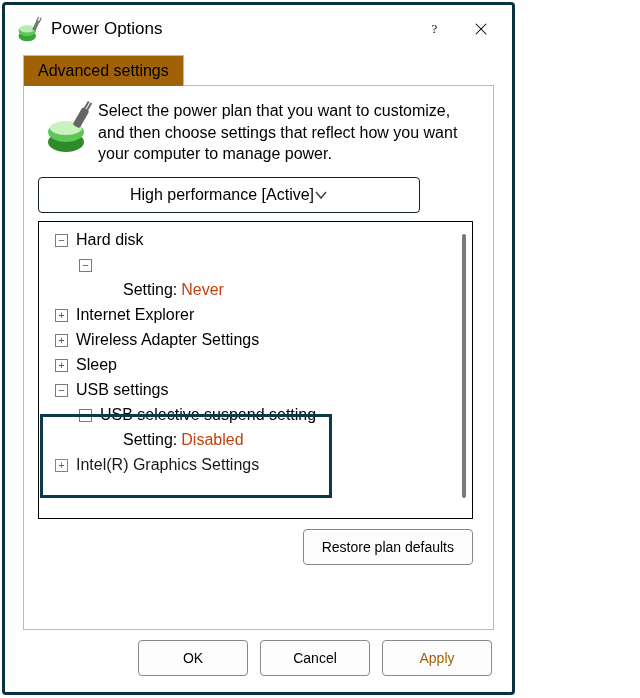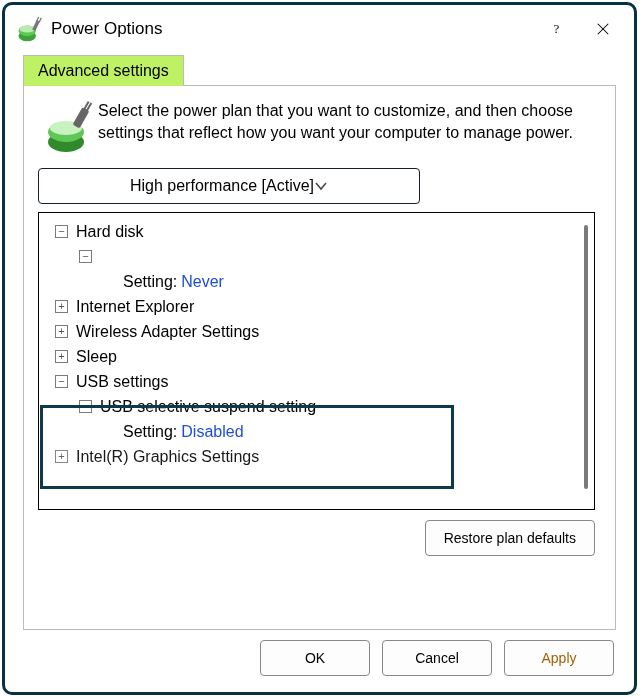--- a/index.html
+++ b/index.html
@@ -8,23 +8,23 @@
     background: #fff;
     font-family: "Segoe UI", Tahoma, sans-serif;
     font-size: 15px;
     color: #000;
     width: 640px;
     height: 698px;
     overflow: hidden;
   }
   .dialog {
     border: 3px solid #08323f;
-    border-radius: 10px;
+    border-radius: 4px;
     background: #fff;
-    width: 635px;
+    width: 513px;
     height: 693px;
     margin: 2px;
     display: flex;
     flex-direction: column;
   }
   .title-bar {
     display: flex;
     align-items: center;
     height: 44px;
     padding: 4px 8px 0 10px;
@@ -44,21 +44,21 @@
     color: #000;
   }
   .tb-btn svg { width: 14px; height: 14px; }
   .tabs-row {
     padding: 6px 14px 0 18px;
   }
   .tab {
     display: inline-block;
     border: 1px solid #bbb;
     border-bottom: none;
-    background: #bef264;
+    background: #a16207;
     padding: 6px 14px 6px 14px;
     font-size: 16px;
     position: relative;
     z-index: 2;
   }
   .tab-panel {
     border: 1px solid #bbb;
     margin: -1px 18px 0 18px;
     padding: 14px 14px 10px 14px;
     flex: 1;
@@ -115,21 +115,21 @@
     border: 1px solid #7a7a7a;
     margin-right: 8px;
     display: inline-flex; align-items: center; justify-content: center;
     font-size: 11px; line-height: 1;
     color: #555;
     background: #fff;
   }
   .exp.minus::before { content: "−"; }
   .exp.plus::before  { content: "+"; }
   .val-label { margin-right: 4px; }
-  .val-link { color: #1d4ed8; cursor: pointer; }
+  .val-link { color: #c2410c; cursor: pointer; }
   .highlight-box {
     position: absolute;
     border: 3px solid #0b3a4a;
     left: 1px;
     right: 140px;
     top: 192px;
     height: 84px;
     pointer-events: none;
   }
   .cutoff-row { opacity: .9; }

